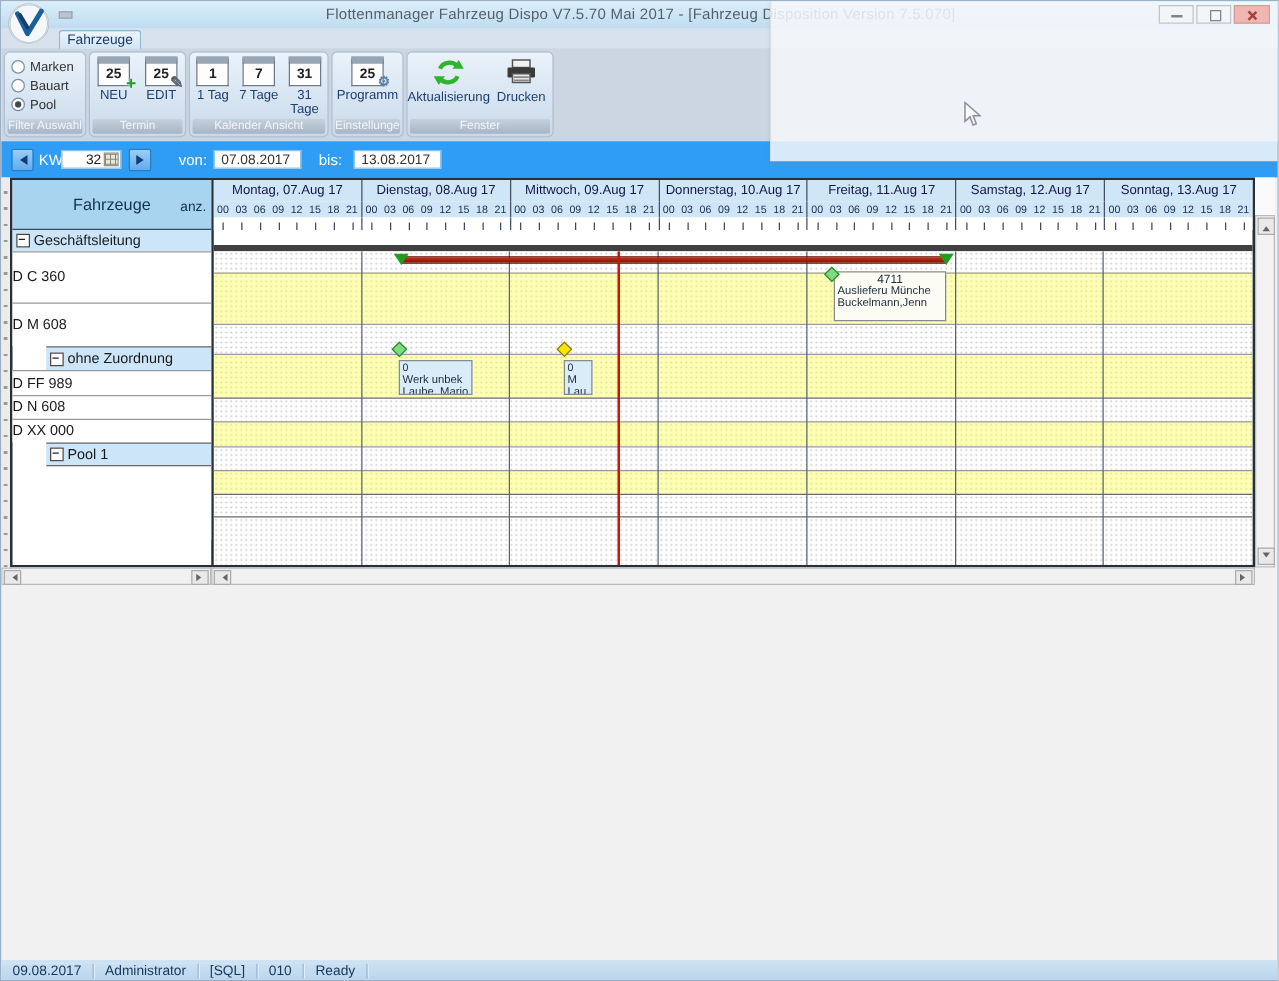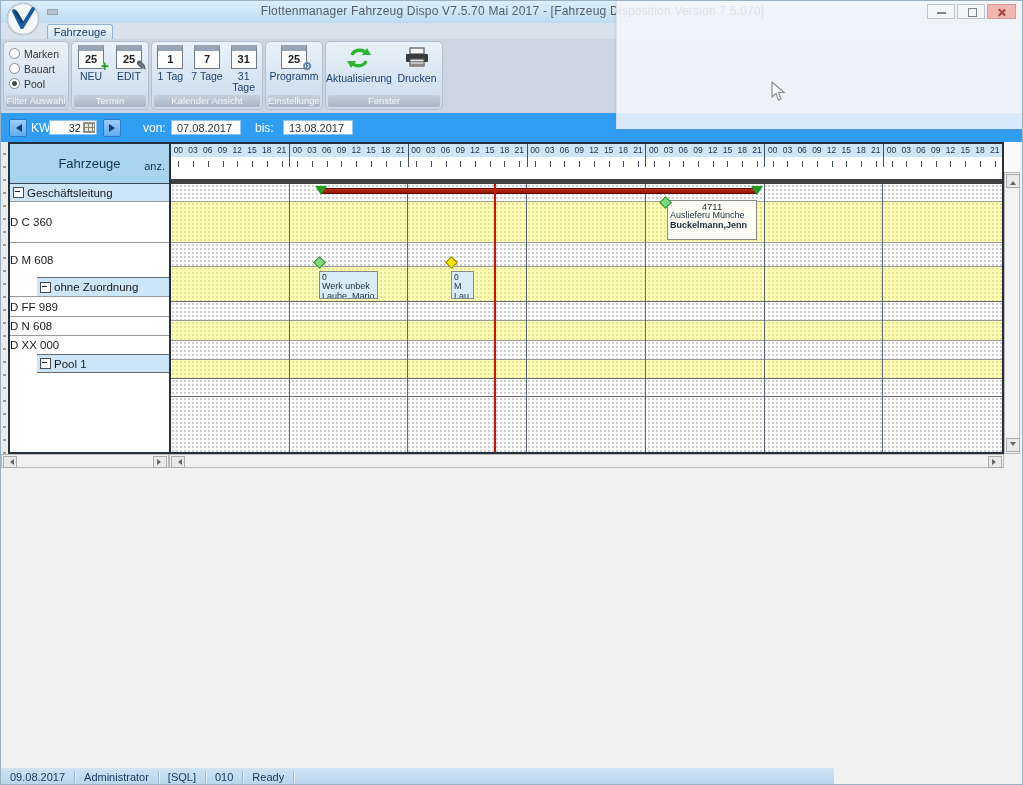--- a/index.html
+++ b/index.html
@@ -81,38 +81,38 @@
   .nowline{position:absolute;top:0;bottom:0;width:2px;background:#cc1400;z-index:6;}
   .rangebar{position:absolute;height:6px;background:linear-gradient(#c03018,#8e1200);border:1px solid #5f0c00;z-index:4;box-sizing:border-box;}
   .rangebar::before,.rangebar::after{content:"";position:absolute;top:-3px;width:0;height:0;border:6px solid transparent;border-top:9px solid #1f9e1f;}
   .rangebar::before{left:-7px;}
   .rangebar::after{right:-7px;}
   .event{position:absolute;border:1px solid #8a8a8a;z-index:5;overflow:hidden;padding:1px 2px;box-sizing:border-box;font-size:9px;color:#1c2c3c;line-height:9.5px;white-space:nowrap;}
   .event.blue{background:#d8edf8;}
   .event.white{background:#fcfcf4;}
   .event .code{display:block;font-size:8.5px;line-height:9px;}
   .event.center .code{text-align:center;font-size:9.5px;}
-  .event .b{font-weight:bold;}
+  .event .b{font-weight:normal;}
   .diamond{position:absolute;width:9px;height:9px;transform:rotate(45deg);z-index:7;box-sizing:border-box;}
   .diamond.green{background:#7ddc7d;border:1px solid #2a8a2a;}
   .diamond.yellow{background:#ffe600;border:1px solid #8a7a00;}
 
   
   .hsb{position:absolute;top:453px;height:14px;background:#f1f1f1;border:1px solid #b9b9b9;box-sizing:border-box;}
   .hsb .sb{position:absolute;top:1px;width:12px;height:10px;background:#e9e9e9;border:1px solid #ababab;display:flex;align-items:center;justify-content:center;}
   .vsb{position:absolute;left:1003px;top:171px;width:16px;height:282px;background:#f3f3f3;border:1px solid #bbb;box-sizing:border-box;}
   .vsb .sb{position:absolute;left:1px;width:12px;height:12px;background:#e9e9e9;border:1px solid #ababab;display:flex;align-items:center;justify-content:center;}
   .corner{position:absolute;left:1003px;top:141px;width:16px;height:30px;background:#fafafa;}
   .a-l{width:0;height:0;border:3px solid transparent;border-right:4px solid #666;}
   .a-r{width:0;height:0;border:3px solid transparent;border-left:4px solid #666;}
   .a-u{width:0;height:0;border:3px solid transparent;border-bottom:4px solid #666;}
   .a-d{width:0;height:0;border:3px solid transparent;border-top:4px solid #666;}
 
   
-  .statusbar{position:absolute;left:0;top:767px;width:833px;height:18px;background:linear-gradient(#cfe3f3,#b7d4ec);display:flex;align-items:center;font-size:11px;color:#17365d;}
+  .statusbar{position:absolute;left:0;top:767px;width:1023px;height:18px;background:linear-gradient(#cfe3f3,#b7d4ec);display:flex;align-items:center;font-size:11px;color:#17365d;}
   .scell{padding:0 9px;border-right:1px solid #9cb9d6;box-shadow:1px 0 0 #e4eff8;height:12px;line-height:12px;}
 
   
   .overlay{position:absolute;left:615px;top:0;width:408px;height:128px;background:rgba(244,247,250,.86);border-left:1px solid rgba(205,212,220,.6);box-shadow:0 2px 3px rgba(120,130,140,.25);z-index:50;}
   .wb{position:absolute;top:3px;width:28px;height:15px;background:#f3f5f7;border:1px solid #bcc5cf;box-sizing:border-box;z-index:55;}
   .wb.min{left:310px;}
   .wb.max{left:340px;}
   .wb.close{left:370px;width:29px;background:#efb6b2;border-color:#dc9a96;}
   .wb.min::after{content:"";position:absolute;left:9px;top:7px;width:9px;height:2px;background:#7a8590;}
   .wb.max::after{content:"";position:absolute;left:10px;top:3px;width:7px;height:7px;border:1px solid #7a8590;}
@@ -303,20 +303,29 @@
           <div class="rescell group bt-dark" style="height: 18px;">
             <span class="collapse"></span>
             <span>Pool 1</span>
           </div>
           <div class="rescell filler bt-dark" style="height: 60px;">
             <span></span>
           </div>
         </div>
     </div>
     <div class="timeline">
+      <div id="dayrow" class="dayrow">
+          <div class="daycell">Montag, 07.Aug 17</div>
+          <div class="daycell">Dienstag, 08.Aug 17</div>
+          <div class="daycell">Mittwoch, 09.Aug 17</div>
+          <div class="daycell">Donnerstag, 10.Aug 17</div>
+          <div class="daycell">Freitag, 11.Aug 17</div>
+          <div class="daycell">Samstag, 12.Aug 17</div>
+          <div class="daycell">Sonntag, 13.Aug 17</div>
+        </div>
       <div id="hourrow" class="hourrow">
           <div class="hourday">
             <span>00</span>
             <span>03</span>
             <span>06</span>
             <span>09</span>
             <span>12</span>
             <span>15</span>
             <span>18</span>
             <span>21</span>

